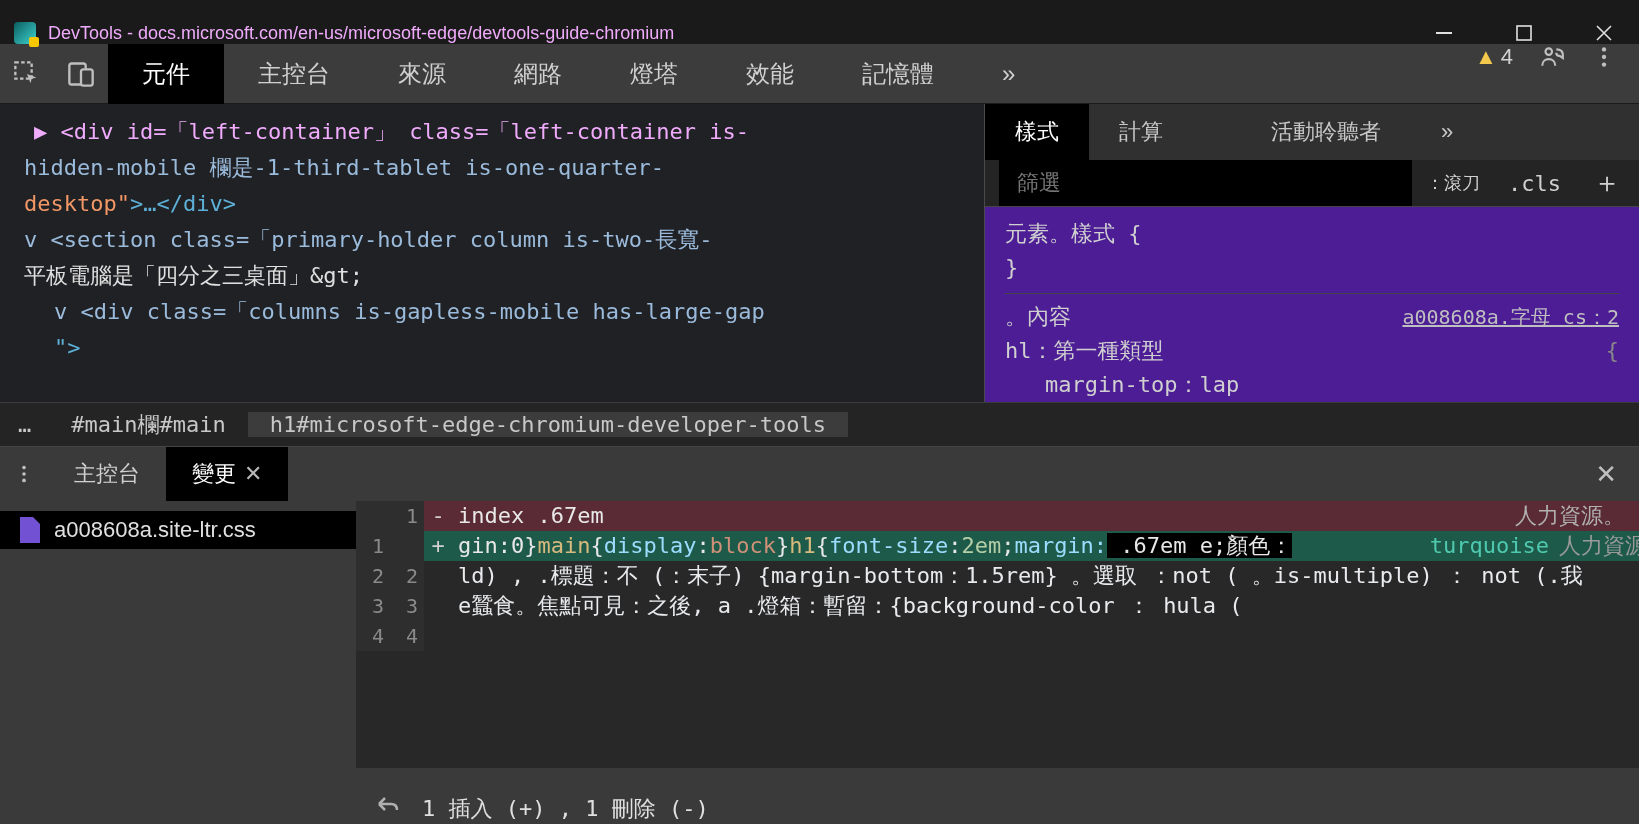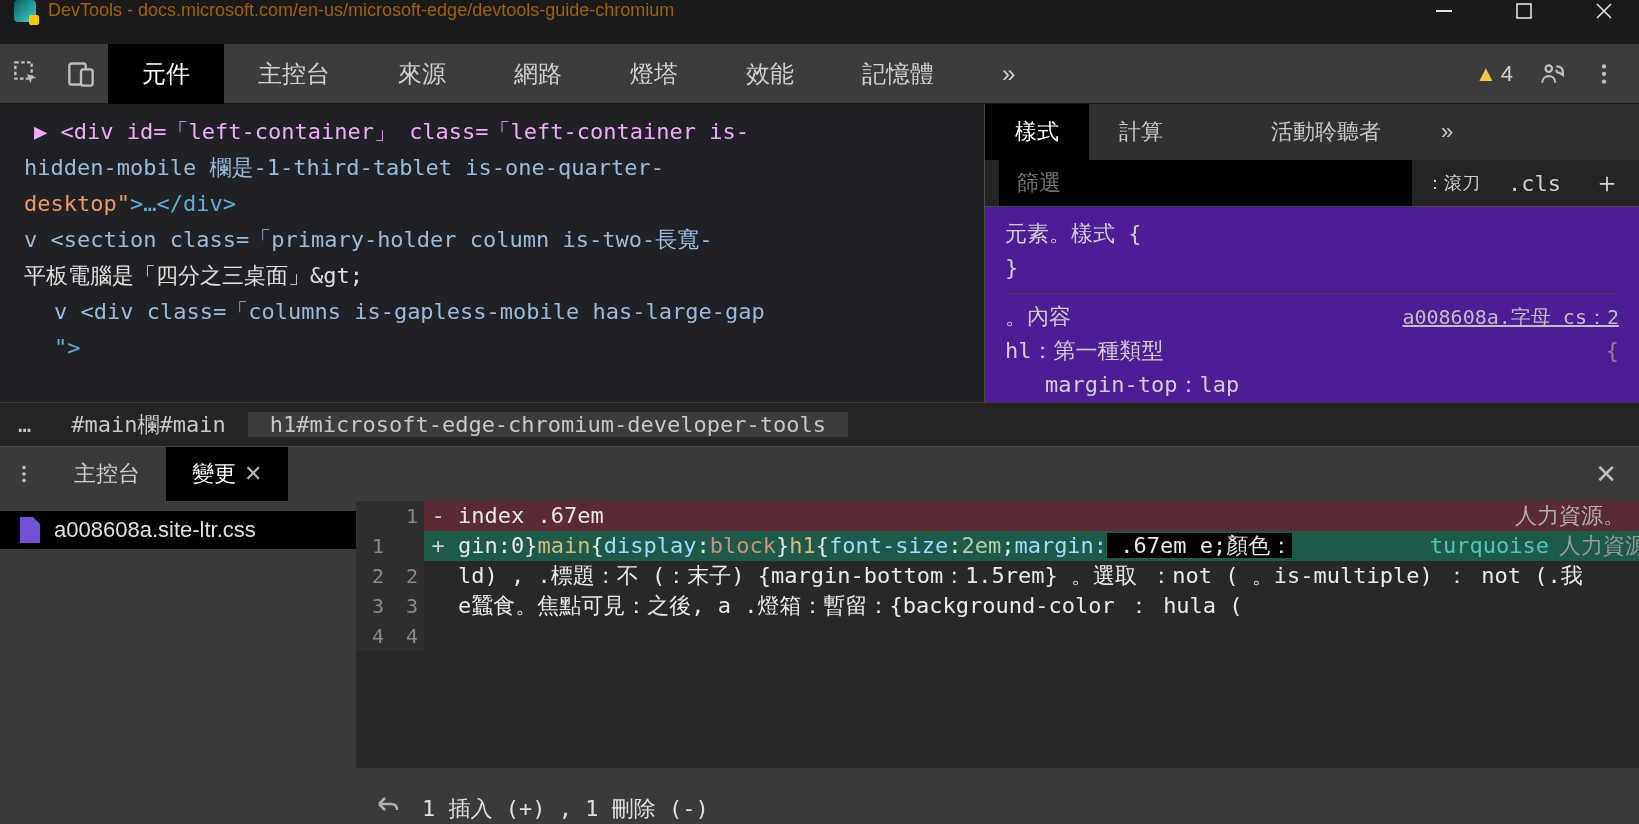--- a/index.html
+++ b/index.html
@@ -1,22 +1,22 @@
 <!DOCTYPE html>
 <html><head>
 <meta charset="utf-8">
 <style>
 *{margin:0;padding:0;box-sizing:border-box}
 body{font-family:"Segoe UI",Arial,sans-serif;background:#202124;color:#e8eaed;width:1639px;height:824px;overflow:hidden;user-select:none}
-.titlebar{height:44px;background:#1a1a1a;display:flex;align-items:flex-start;padding:0 14px;font-size:18px;color:#a16207}
+.titlebar{height:44px;background:#1a1a1a;display:flex;align-items:flex-end;padding:0 14px;font-size:18px;color:#f0abfc}
 .titlebar-icon{width:22px;height:22px;margin-right:12px;border-radius:4px;background:linear-gradient(135deg,#0c5e60,#3dd4cf);position:relative}
 .titlebar-icon::after{content:"";position:absolute;width:10px;height:10px;background:#f7c700;right:-3px;bottom:-3px;border-radius:2px}
 .window-controls{margin-left:auto;display:flex;gap:58px;padding-right:10px}
 .win-ctrl{width:22px;height:22px;color:#e0e0e0;display:flex;align-items:center;justify-content:center;font-size:18px}
-.toolbar{height:60px;background:#3c3c3c;display:flex;align-items:center;border-bottom:1px solid #1a1a1a}
+.toolbar{height:60px;background:#3c3c3c;display:flex;align-items:flex-start;border-bottom:1px solid #1a1a1a}
 .tb-btn{width:54px;height:60px;display:flex;align-items:center;justify-content:center;color:#bfbfbf}
 .tab-strip{display:flex;height:60px;flex:1}
 .top-tab{padding:0 34px;display:flex;align-items:center;font-size:24px;color:#d0d0d0;height:60px}
 .top-tab.active{background:#000;color:#fff}
 .tb-right{margin-left:auto;display:flex;align-items:center;gap:26px;padding-right:22px}
 .warn{color:#f2c94c;font-size:22px;display:flex;align-items:center;gap:4px}
 .warn-ct{color:#d0d0d0;font-size:22px}
 .ico{width:26px;height:26px;color:#bfbfbf}
 .main-split{display:flex;height:298px}
 .elements-panel{width:984px;background:#202124;padding:10px 24px;font-family:Consolas,monospace;font-size:22px;line-height:36px;overflow:hidden;position:relative}

